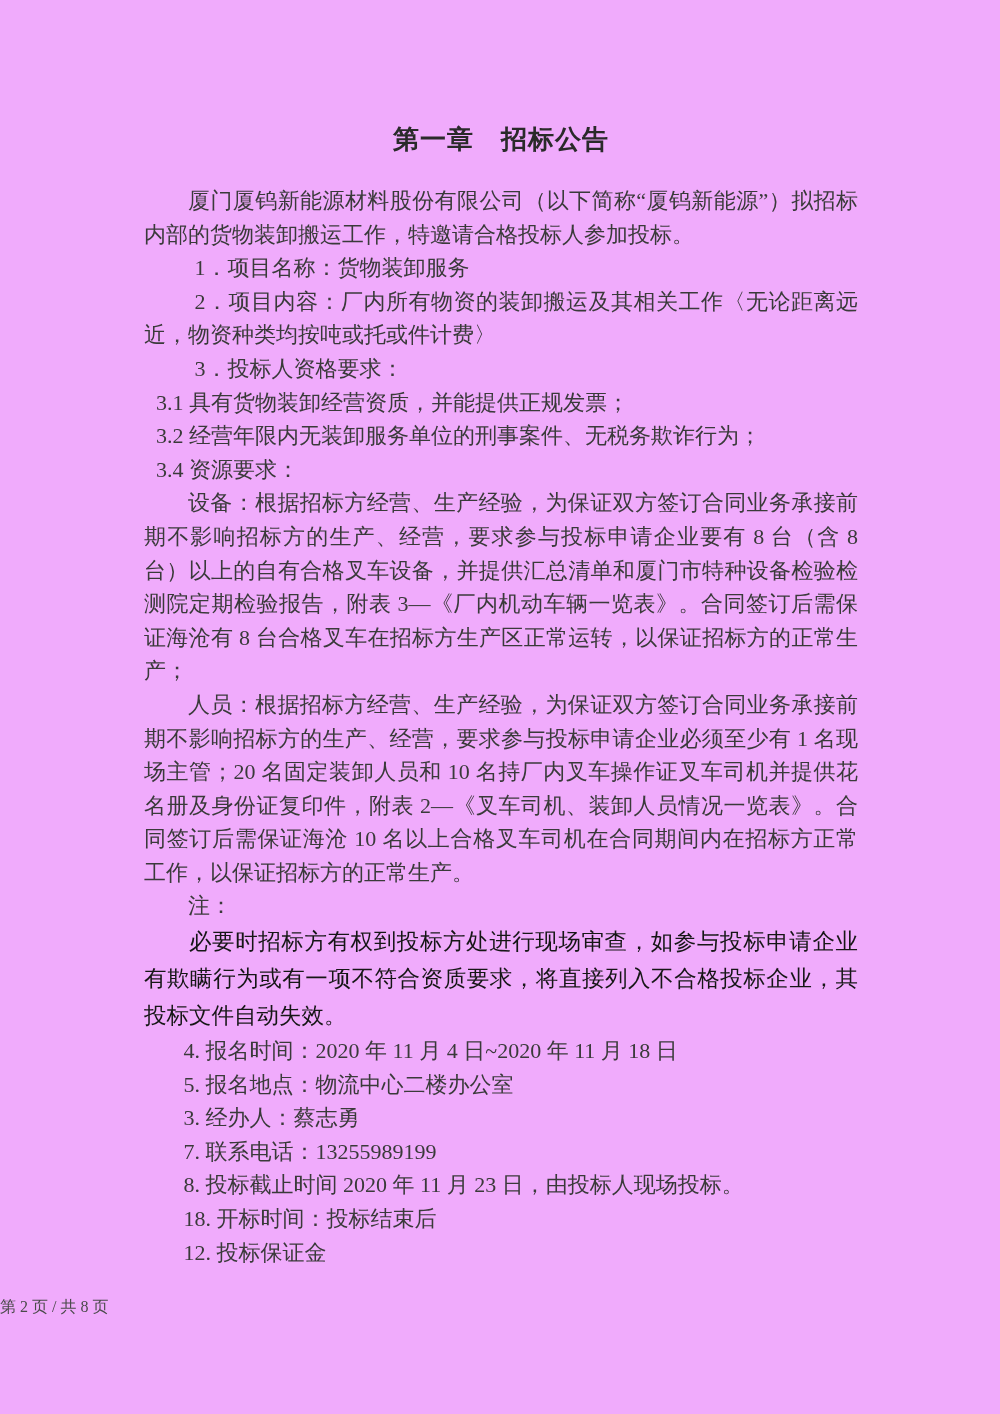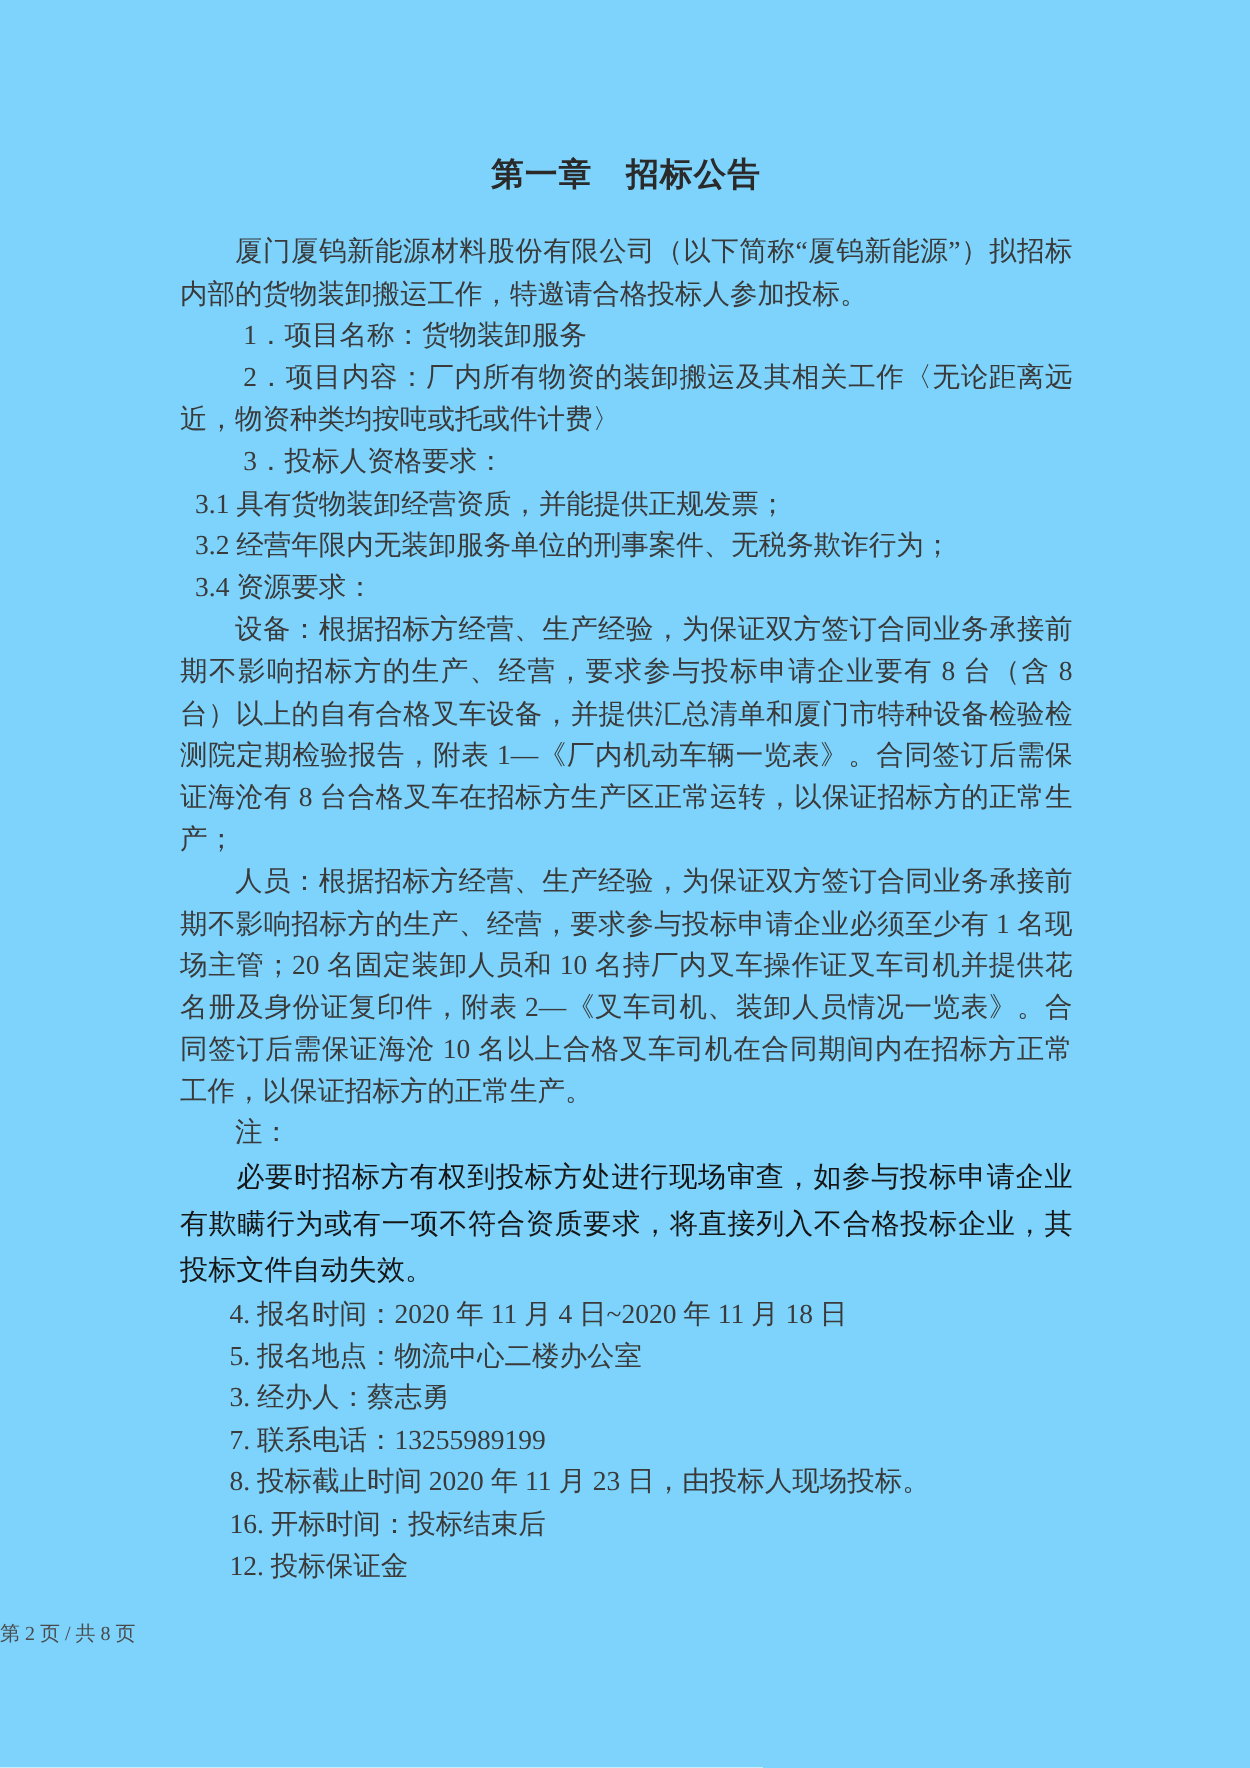--- a/index.html
+++ b/index.html
@@ -4,21 +4,21 @@
 <style>
   html, body {
     margin: 0;
     padding: 0;
     background: #ffffff;
   }
   .page {
     position: relative;
     width: 1000px;
     height: 1414px;
-    background: #7dd3fc;
+    background: #f0abfc;
     overflow: hidden;
     font-family: "Liberation Serif", "DejaVu Serif", serif;
   }
   .content {
     position: absolute;
     left: 144px;
     top: 120px;
     width: 714px;
   }
   .chapter-title {
@@ -66,27 +66,27 @@
   <div class="content">
     <h1 class="chapter-title">第一章　招标公告</h1>
 
     <p class="ind-body">厦门厦钨新能源材料股份有限公司（以下简称“厦钨新能源”）拟招标内部的货物装卸搬运工作，特邀请合格投标人参加投标。</p>
     <p class="ind-num">1．项目名称：货物装卸服务</p>
     <p class="ind-num">2．项目内容：厂内所有物资的装卸搬运及其相关工作〈无论距离远近，物资种类均按吨或托或件计费〉</p>
     <p class="ind-num">3．投标人资格要求：</p>
     <p class="ind-sub">3.1 具有货物装卸经营资质，并能提供正规发票；</p>
     <p class="ind-sub">3.2 经营年限内无装卸服务单位的刑事案件、无税务欺诈行为；</p>
     <p class="ind-sub">3.4 资源要求：</p>
-    <p class="ind-body">设备：根据招标方经营、生产经验，为保证双方签订合同业务承接前期不影响招标方的生产、经营，要求参与投标申请企业要有 8 台（含 8 台）以上的自有合格叉车设备，并提供汇总清单和厦门市特种设备检验检测院定期检验报告，附表 1—《厂内机动车辆一览表》。合同签订后需保证海沧有 8 台合格叉车在招标方生产区正常运转，以保证招标方的正常生产；</p>
+    <p class="ind-body">设备：根据招标方经营、生产经验，为保证双方签订合同业务承接前期不影响招标方的生产、经营，要求参与投标申请企业要有 8 台（含 8 台）以上的自有合格叉车设备，并提供汇总清单和厦门市特种设备检验检测院定期检验报告，附表 3—《厂内机动车辆一览表》。合同签订后需保证海沧有 8 台合格叉车在招标方生产区正常运转，以保证招标方的正常生产；</p>
     <p class="ind-body">人员：根据招标方经营、生产经验，为保证双方签订合同业务承接前期不影响招标方的生产、经营，要求参与投标申请企业必须至少有 1 名现场主管；20 名固定装卸人员和 10 名持厂内叉车操作证叉车司机并提供花名册及身份证复印件，附表 2—《叉车司机、装卸人员情况一览表》。合同签订后需保证海沧 10 名以上合格叉车司机在合同期间内在招标方正常工作，以保证招标方的正常生产。</p>
     <p class="ind-body">注：</p>
     <p class="bold-para">必要时招标方有权到投标方处进行现场审查，如参与投标申请企业有欺瞒行为或有一项不符合资质要求，将直接列入不合格投标企业，其投标文件自动失效。</p>
     <p class="ind-list">4. 报名时间：2020 年 11 月 4 日~2020 年 11 月 18 日</p>
     <p class="ind-list">5. 报名地点：物流中心二楼办公室</p>
     <p class="ind-list">3. 经办人：蔡志勇</p>
     <p class="ind-list">7. 联系电话：13255989199</p>
     <p class="ind-list">8. 投标截止时间 2020 年 11 月 23 日，由投标人现场投标。</p>
-    <p class="ind-list">16. 开标时间：投标结束后</p>
+    <p class="ind-list">18. 开标时间：投标结束后</p>
     <p class="ind-list">12. 投标保证金</p>
   </div>
 
   <div class="page-footer">第 2 页 / 共 8 页</div>
 </div>
 
 </body></html>

